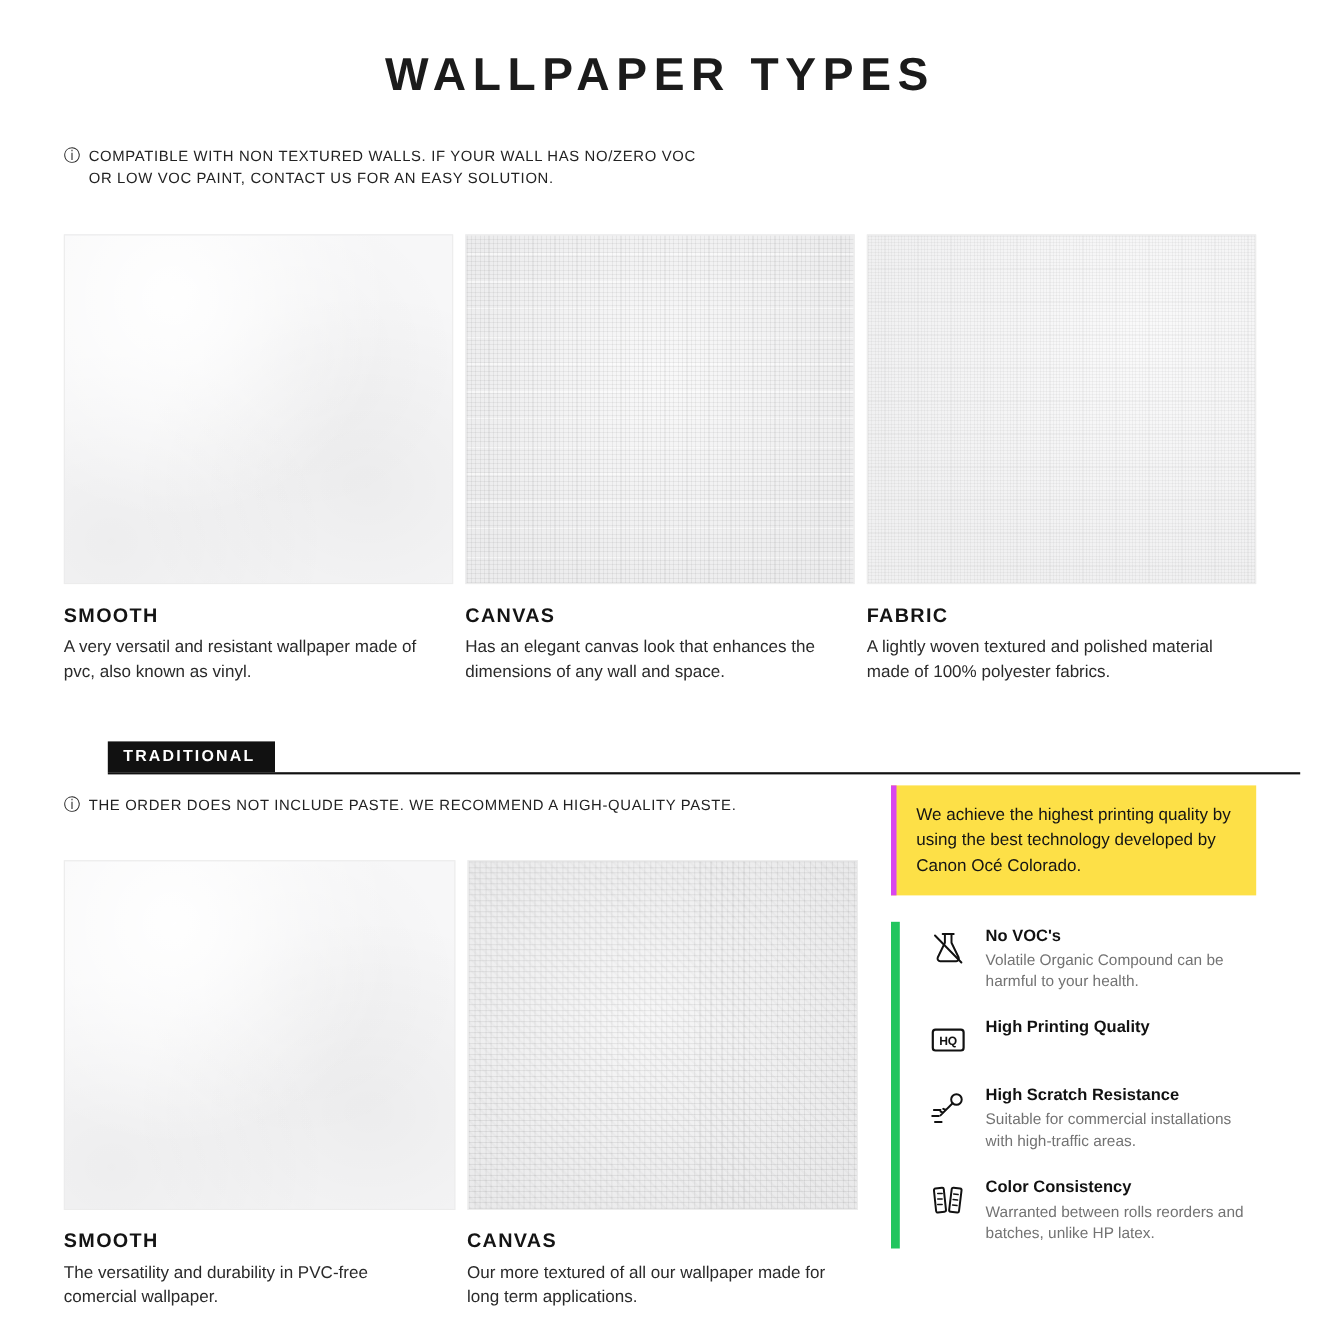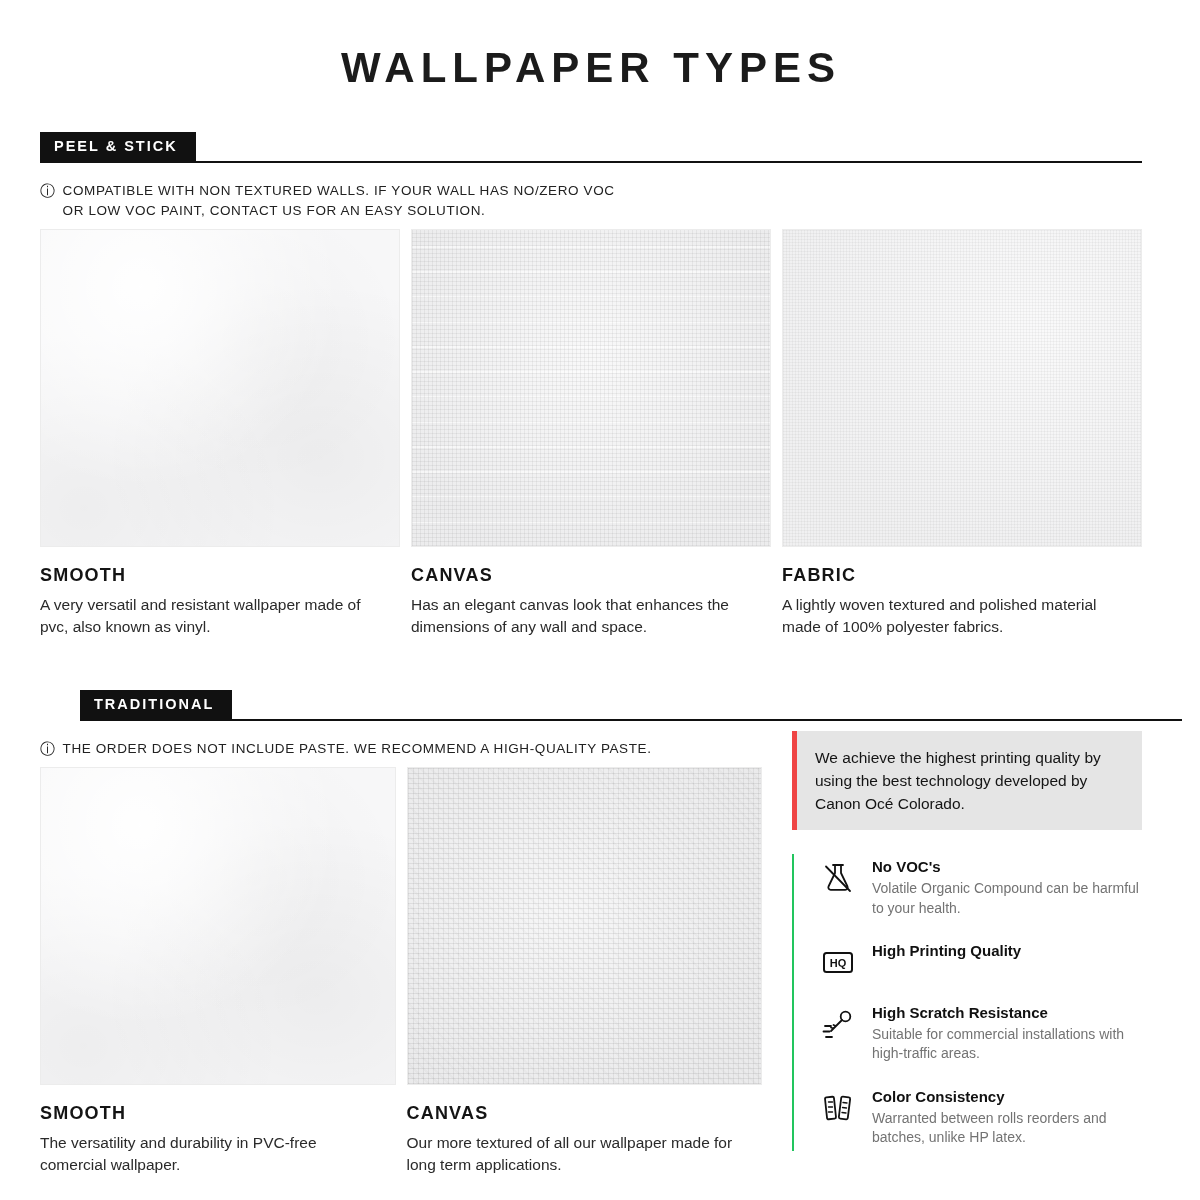--- a/index.html
+++ b/index.html
@@ -1,30 +1,30 @@
 <!DOCTYPE html>
 <html><head>
 <meta charset="utf-8">
 <style>
   * { box-sizing: border-box; margin: 0; padding: 0; }
   html, body { width: 1200px; height: 1200px; background: #ffffff; }
   body { font-family: "Liberation Sans", sans-serif; color: #1c1c1c; }
-  .page { width: 1200px; height: 916px; padding: 44px 58px 30px 40px; position: relative; }
+  .page { width: 1200px; height: 916px; padding: 44px 58px 30px 58px; position: relative; }
 
   .page-title { text-align: center; font-size: 42px; font-weight: 700; letter-spacing: 6px; color: #1b1b1b; margin-bottom: 40px; }
 
   .section-rule { border-bottom: 2px solid #111; width: 100%; line-height: 0; }
   .section-badge { display: inline-block; background: #111; color: #fff; font-size: 14.5px; font-weight: 700; letter-spacing: 2px; padding: 7px 18px 7px 14px; line-height: 1; vertical-align: bottom; }
 
   .note { display: flex; align-items: flex-start; margin-top: 18px; font-size: 13.5px; letter-spacing: 0.6px; color: #222; }
   .note .info-glyph { font-size: 15px; margin-right: 7px; line-height: 1.35; }
   .note .note-text { line-height: 1.5; max-width: 565px; }
   .note.wide .note-text { max-width: 900px; }
 
-  .swatch-row { display: flex; gap: 11px; margin-top: 8px; }
+  .swatch-row { display: flex; gap: 11px; margin-top: 40px; }
   .swatch-card { flex: 1; }
   .swatch { width: 100%; height: 318px; border: 1px solid #ececec; }
 
   .tex-smooth {
     background-color: #f7f7f8;
     background-image:
       radial-gradient(ellipse at 28% 18%, rgba(255,255,255,0.95), rgba(255,255,255,0) 55%),
       radial-gradient(ellipse at 78% 72%, rgba(0,0,0,0.045), rgba(0,0,0,0) 55%),
       radial-gradient(ellipse at 12% 88%, rgba(0,0,0,0.04), rgba(0,0,0,0) 45%),
       radial-gradient(ellipse at 60% 35%, rgba(0,0,0,0.025), rgba(0,0,0,0) 50%);
@@ -55,39 +55,36 @@
 
   .swatch-title { font-size: 18px; font-weight: 700; letter-spacing: 1.2px; margin-top: 18px; color: #141414; }
   .swatch-desc { font-size: 15.5px; line-height: 1.42; margin-top: 8px; color: #2a2a2a; max-width: 345px; }
 
   .section-gap { margin-top: 52px; margin-left: 40px; }
 
   .two-col { display: flex; margin-top: 0; }
   .left-col { flex: 0 0 722px; }
   .right-col { flex: 1; margin-left: 30px; padding-top: 10px; }
 
-  .quality-box { background: #e5e5e5; border-left: 5px solid #ef4444; padding: 15px 16px 15px 18px; font-size: 15.5px; line-height: 1.5; color: #141414; }
-  .features { border-left: 2px solid #22c55e; margin-top: 24px; padding: 4px 0 4px 26px; display: flex; flex-direction: column; gap: 24px; }
+  .quality-box { background: #fde047; border-left: 5px solid #d946ef; padding: 15px 16px 15px 18px; font-size: 15.5px; line-height: 1.5; color: #141414; }
+  .features { border-left: 8px solid #22c55e; margin-top: 24px; padding: 4px 0 4px 26px; display: flex; flex-direction: column; gap: 24px; }
   .feature { display: flex; gap: 14px; }
   .feature-icon { flex: 0 0 38px; padding-top: 2px; }
   .feature-title { font-size: 15px; font-weight: 700; color: #111; }
   .feature-desc { font-size: 14px; line-height: 1.38; margin-top: 4px; color: #737373; }
 
   svg.icon { display: block; }
 </style>
 </head>
 <body>
 
 <div class="page">
 
   <div class="page-title">WALLPAPER TYPES</div>
 
-  <div class="section-rule">
-    <span class="section-badge">PEEL &amp; STICK</span>
-  </div>
 
   <div class="note">
     <span class="info-glyph">ⓘ</span>
     <span class="note-text">COMPATIBLE WITH NON TEXTURED WALLS. IF YOUR WALL HAS NO/ZERO VOC OR LOW VOC PAINT, CONTACT US FOR AN EASY SOLUTION.</span>
   </div>
 
   <div class="swatch-row">
     <div class="swatch-card">
       <div class="swatch tex-smooth"></div>
       <div class="swatch-title">SMOOTH</div>

